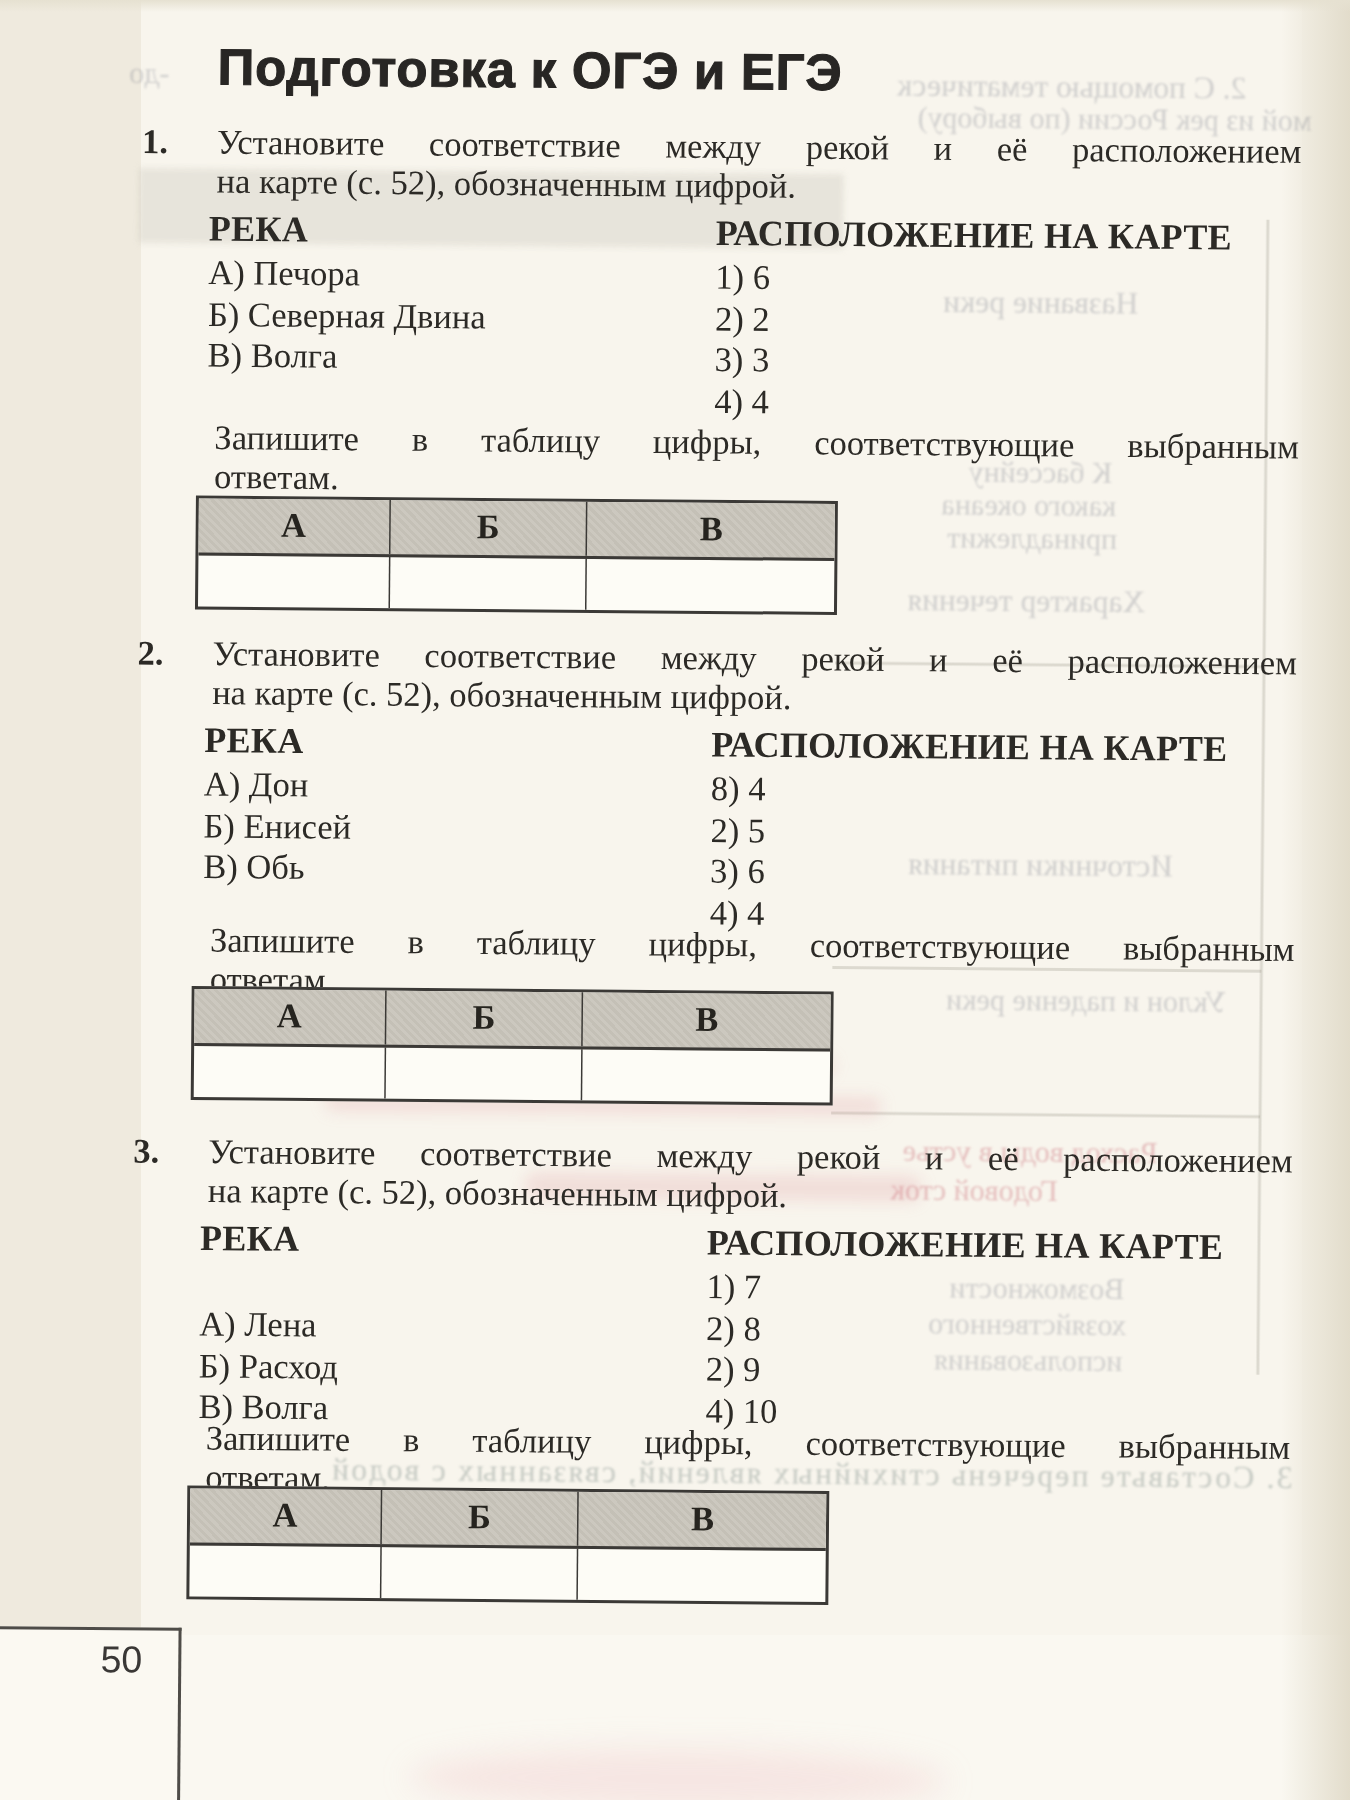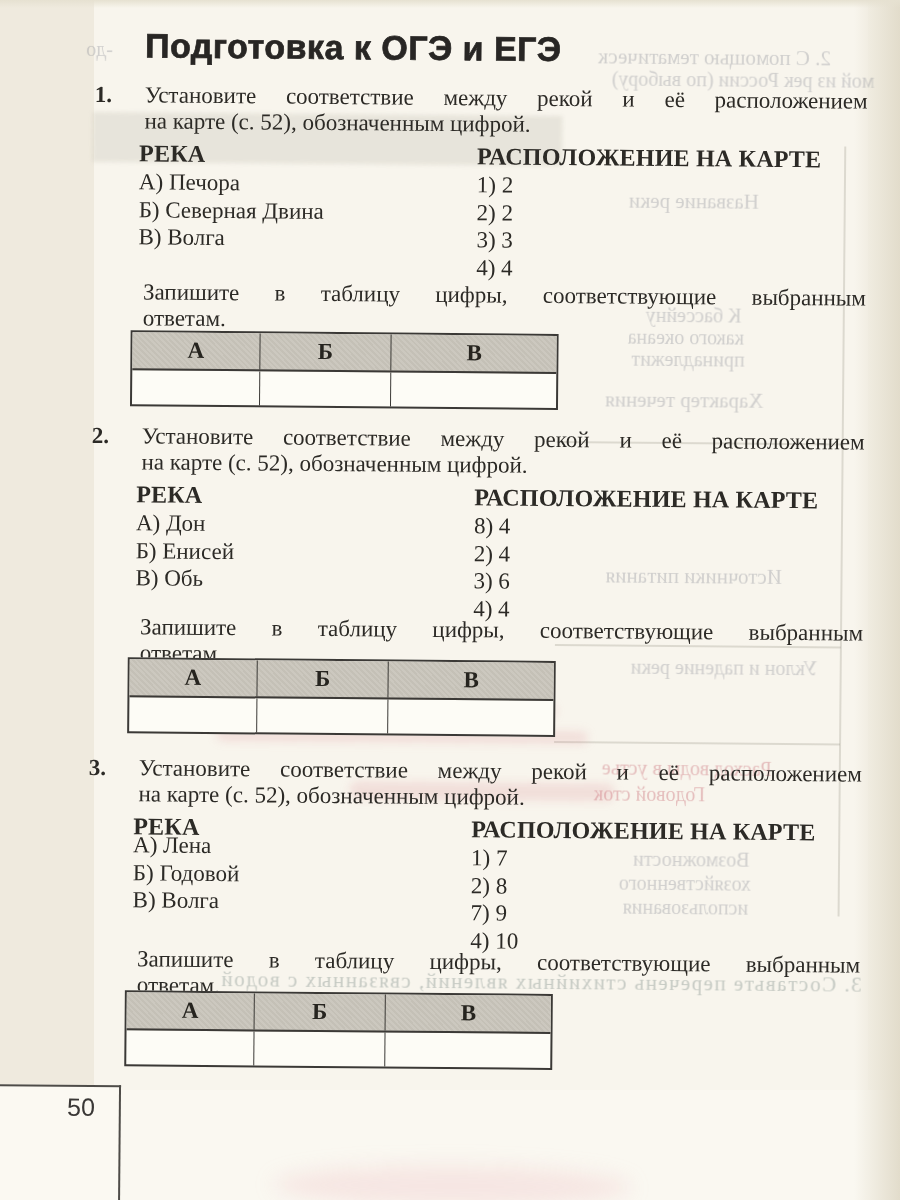--- a/index.html
+++ b/index.html
@@ -107,21 +107,21 @@
         <span class="ln">на карте (с. 52), обозначенным цифрой.</span>
       </div>
       <div class="col-header" style="left:140px;top:140px;">РЕКА</div>
       <div class="col-header" style="left:478px;top:140px;">РАСПОЛОЖЕНИЕ НА КАРТЕ</div>
       <div class="list" style="left:140px;top:168px;">
         <span class="ln">А) Печора</span>
         <span class="ln">Б) Северная Двина</span>
         <span class="ln">В) Волга</span>
       </div>
       <div class="list" style="left:478px;top:168px;">
-        <span class="ln">1) 2</span>
+        <span class="ln">1) 6</span>
         <span class="ln">2) 2</span>
         <span class="ln">3) 3</span>
         <span class="ln">4) 4</span>
       </div>
       <div class="write" style="top:279px;">
         <span class="just">Запишите в таблицу цифры, соответствующие выбранным</span>
         <span class="ln">ответам.</span>
       </div>
       <div class="answer-table" style="left:133px;top:330px;">
         <div class="at-row head">
@@ -143,21 +143,21 @@
       </div>
       <div class="col-header" style="left:140px;top:481px;">РЕКА</div>
       <div class="col-header" style="left:478px;top:481px;">РАСПОЛОЖЕНИЕ НА КАРТЕ</div>
       <div class="list" style="left:140px;top:509px;">
         <span class="ln">А) Дон</span>
         <span class="ln">Б) Енисей</span>
         <span class="ln">В) Обь</span>
       </div>
       <div class="list" style="left:478px;top:509px;">
         <span class="ln">8) 4</span>
-        <span class="ln">2) 4</span>
+        <span class="ln">2) 5</span>
         <span class="ln">3) 6</span>
         <span class="ln">4) 4</span>
       </div>
       <div class="write" style="top:614px;">
         <span class="just">Запишите в таблицу цифры, соответствующие выбранным</span>
         <span class="ln">ответам.</span>
       </div>
       <div class="answer-table" style="left:133px;top:657px;">
         <div class="at-row head">
           <div class="at-cell c1">А</div>
@@ -171,29 +171,29 @@
         </div>
       </div>
 
       <div class="task-number" style="top:755px;">3.</div>
       <div class="stmt" style="top:755px;">
         <span class="just">Установите соответствие между рекой и её расположением</span>
         <span class="ln">на карте (с. 52), обозначенным цифрой.</span>
       </div>
       <div class="col-header" style="left:140px;top:813px;">РЕКА</div>
       <div class="col-header" style="left:478px;top:813px;">РАСПОЛОЖЕНИЕ НА КАРТЕ</div>
-      <div class="list" style="left:140px;top:831px;">
+      <div class="list" style="left:140px;top:869px;">
         <span class="ln">А) Лена</span>
-        <span class="ln">Б) Годовой</span>
+        <span class="ln">Б) Расход</span>
         <span class="ln">В) Волга</span>
       </div>
       <div class="list" style="left:478px;top:841px;">
         <span class="ln">1) 7</span>
         <span class="ln">2) 8</span>
-        <span class="ln">7) 9</span>
+        <span class="ln">2) 9</span>
         <span class="ln">4) 10</span>
       </div>
       <div class="write" style="top:946px;">
         <span class="just">Запишите в таблицу цифры, соответствующие выбранным</span>
         <span class="ln">ответам.</span>
       </div>
       <div class="answer-table" style="left:133px;top:990px;">
         <div class="at-row head">
           <div class="at-cell c1">А</div>
           <div class="at-cell c2">Б</div>

